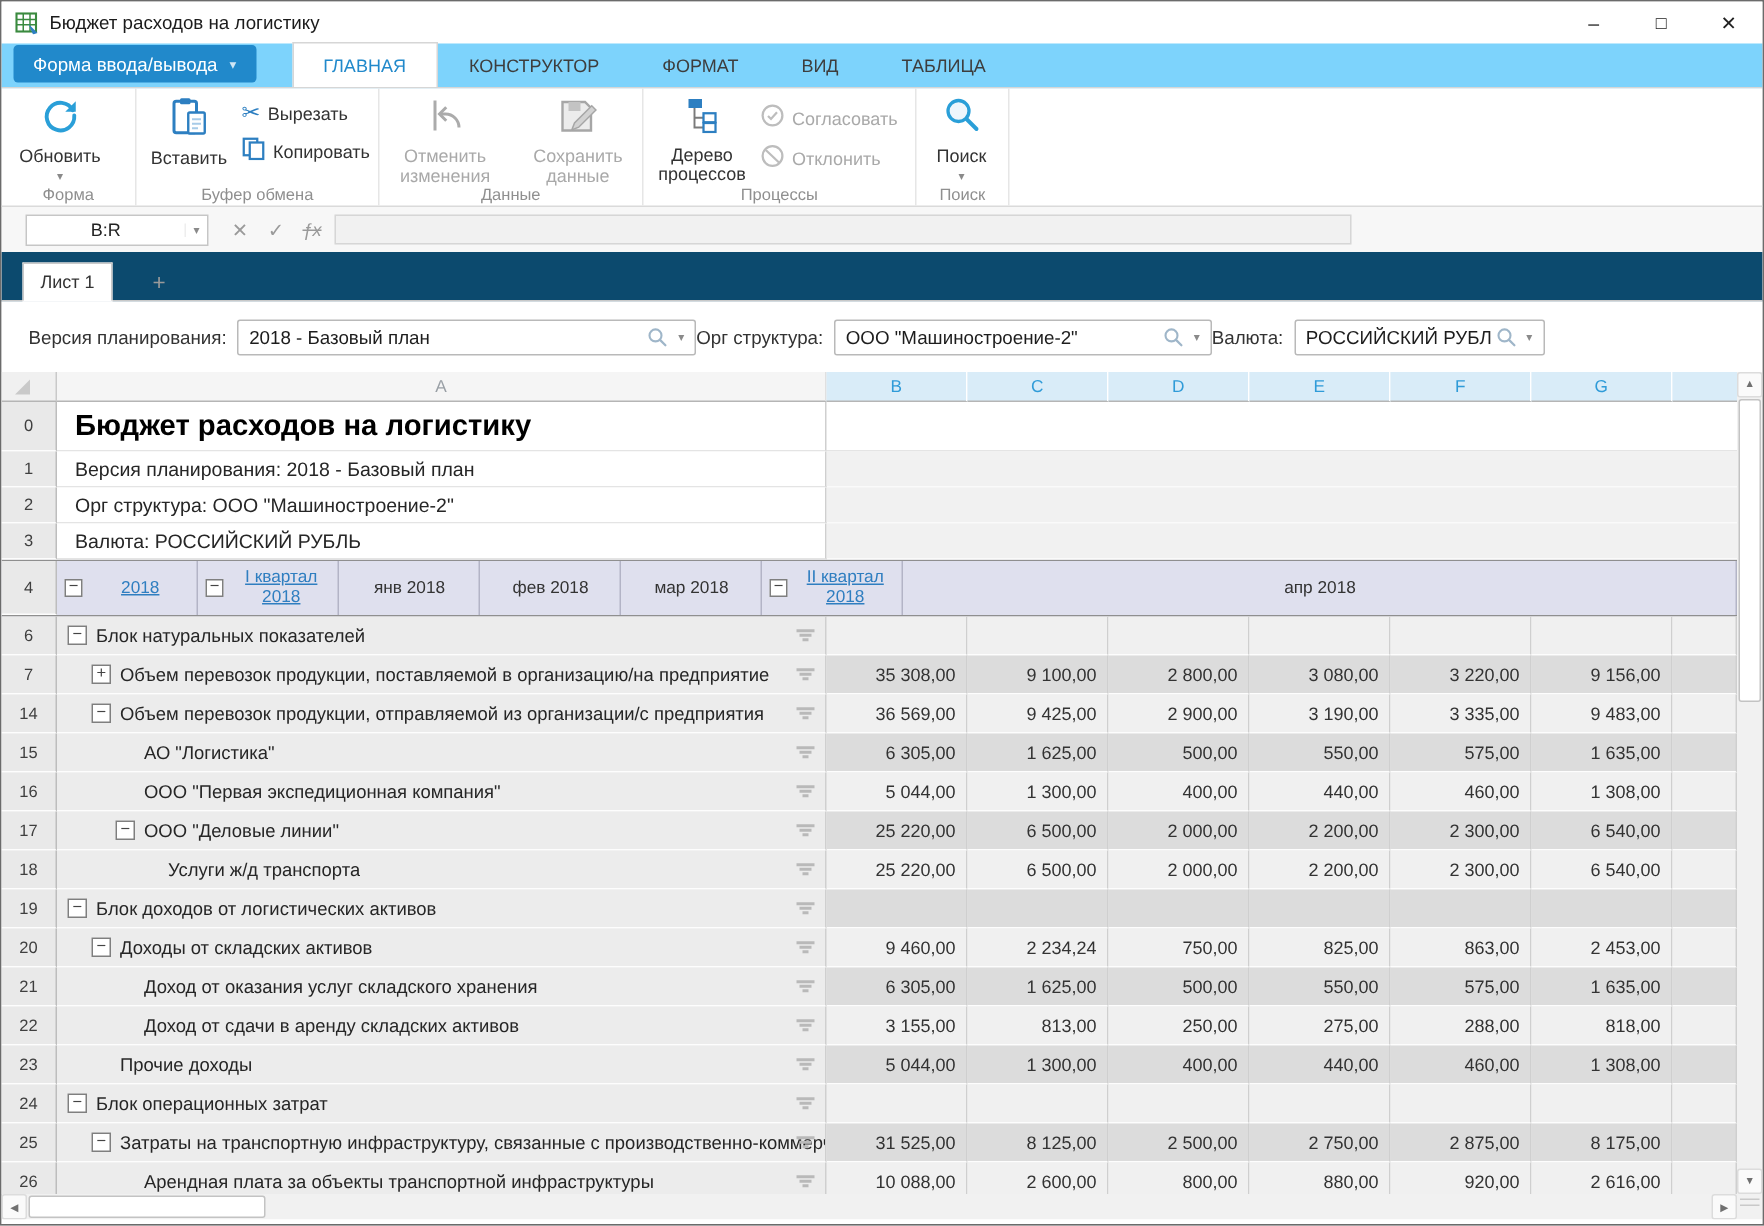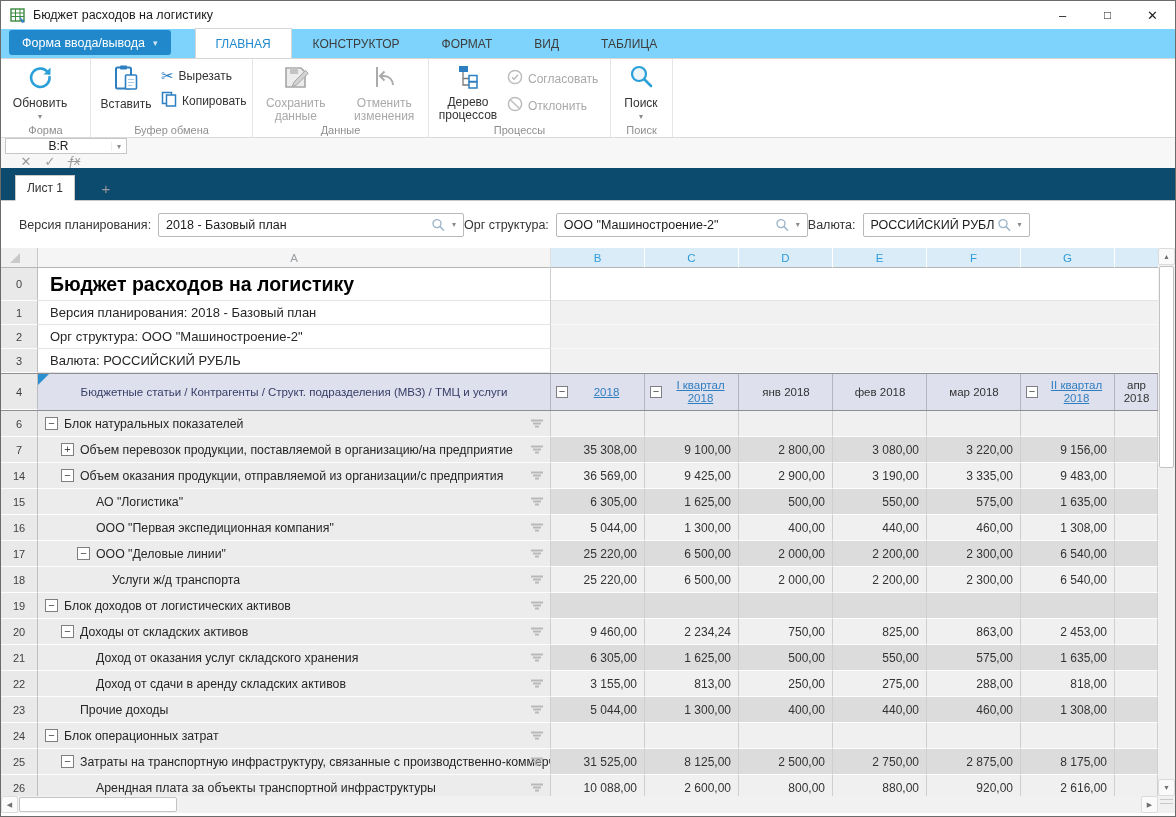--- a/index.html
+++ b/index.html
@@ -40,21 +40,21 @@
   .bigbtn .blabel { font-size:12px; color:#333; text-align:center; line-height:13px; margin-top:3px; }
   .bigbtn .caret { font-size:8px; color:#8a8a8a; margin-top:2px; }
   .bigbtn.disabled .blabel { color:#a9a9a9; }
   .smallcol { display:flex; flex-direction:column; gap:8px; padding-top:7px; margin-left:4px; }
   .smallbtn { display:flex; align-items:center; gap:5px; font-size:12px; color:#333; }
   .smallbtn.disabled { color:#a9a9a9; }
   .scissors { color:#2d7fc1; font-size:15px; line-height:14px; }
 
   
   .fbar { position:absolute; top:137px; left:0; right:0; height:30px; background:#f7f7f7;
-          display:flex; align-items:flex-start; padding-left:4px;flex-direction:column; }
+          display:flex; align-items:center; padding-left:16px; }
   .namebox { width:122px; height:21px; background:#fff; border:1px solid #c6c6c6; display:flex;
              align-items:center; font-size:12px; color:#222; }
   .namebox .nbval { flex:1; text-align:center; }
   .namebox .caret { font-size:8px; color:#8a8a8a; padding:0 5px; border-left:1px solid #eee; }
   .fbicons { display:flex; gap:10px; margin:0 8px 0 14px; color:#9a9a9a; font-size:13px; }
   .fbicons span { width:14px; text-align:center; }
   .fxi { font-style:italic; text-decoration:line-through; font-size:12px; }
   .ffield { width:678px; height:20px; background:#f1f1f1; border:1px solid #d6d6d6; font-size:12px;
             color:#333; padding:0 4px; }
 
@@ -225,39 +225,39 @@
             </span>
             <span>Копировать</span>
           </div>
         </div>
       </div>
       <div class="glabel">Буфер обмена</div>
     </div>
 
     <div class="rgroup" style="width:176px">
       <div class="gbody" style="justify-content:center; width:100%; gap:10px;">
+        <div class="bigbtn disabled" style="width:80px">
+          <span>
+            <svg width="24" height="26" viewBox="0 0 24 26">
+                <path d="M5 3v20" stroke="#ababab" stroke-width="2"></path>
+                <path d="M21 21a9 9 0 0 0-9-9H9" fill="none" stroke="#ababab" stroke-width="2"></path>
+                <path d="M12.5 7.5 8 12l4.5 4.5" fill="none" stroke="#ababab" stroke-width="2"></path>
+              </svg>
+          </span>
+          <span class="blabel">Отменить изменения</span>
+        </div>
         <div class="bigbtn disabled" style="width:78px">
           <span>
             <svg width="26" height="26" viewBox="0 0 26 26">
                 <path d="M3 4h15l4 4v15H3z" fill="#ececec" stroke="#a6a6a6" stroke-width="1.6"></path>
                 <rect x="7" y="4" width="8" height="6" fill="#c3c3c3"></rect>
                 <path d="M22.5 6.5 11 18l-1.8 4.6 4.6-1.8L25.3 9.3z" fill="#d2d2d2" stroke="#a6a6a6" stroke-width="1"></path>
               </svg>
           </span>
           <span class="blabel">Сохранить данные</span>
-        </div>
-        <div class="bigbtn disabled" style="width:80px">
-          <span>
-            <svg width="24" height="26" viewBox="0 0 24 26">
-                <path d="M5 3v20" stroke="#ababab" stroke-width="2"></path>
-                <path d="M21 21a9 9 0 0 0-9-9H9" fill="none" stroke="#ababab" stroke-width="2"></path>
-                <path d="M12.5 7.5 8 12l4.5 4.5" fill="none" stroke="#ababab" stroke-width="2"></path>
-              </svg>
-          </span>
-          <span class="blabel">Отменить изменения</span>
         </div>
       </div>
       <div class="glabel">Данные</div>
     </div>
 
     <div class="rgroup" style="width:182px">
       <div class="gbody">
         <div class="bigbtn" style="width:70px">
           <span>
             <svg width="22" height="25" viewBox="0 0 22 25">
@@ -393,21 +393,20 @@
         <div class="g-a">Орг структура: ООО "Машиностроение-2"</div>
         <div class="g-band"></div>
       </div>
       <div class="g-row info">
         <div class="g-gut">3</div>
         <div class="g-a">Валюта: РОССИЙСКИЙ РУБЛЬ</div>
         <div class="g-band"></div>
       </div>
       <div class="g-row hdr4">
         <div class="g-gut">4</div>
-        <div class="g-a">Бюджетные статьи / Контрагенты / Структ. подразделения (МВЗ) / ТМЦ и услуги<span class="blue-tri"></span></div>
         <div class="g-val">
           <span class="expbox small">−</span>
           <span class="hdr4cell"><span class="glink">2018</span></span>
         </div>
         <div class="g-val">
           <span class="expbox small">−</span>
           <span class="hdr4cell"><span class="glink">I квартал 2018</span></span>
         </div>
         <div class="g-val">
           <span class="hdr4cell">янв 2018</span>
@@ -461,21 +460,21 @@
         <div class="g-val dark">2 800,00</div>
         <div class="g-val dark">3 080,00</div>
         <div class="g-val dark">3 220,00</div>
         <div class="g-val dark">9 156,00</div>
         <div class="g-val g-h dark"></div>
       </div>
       <div class="g-row data">
         <div class="g-gut">14</div>
         <div class="g-a" style="padding-left: 23px;">
           <span class="expbox">−</span>
-          <span class="rowlabel">Объем оказания продукции, отправляемой из организации/с предприятия</span>
+          <span class="rowlabel">Объем перевозок продукции, отправляемой из организации/с предприятия</span>
           <span class="funnel">
             <i></i>
             <i></i>
             <i></i>
           </span>
         </div>
         <div class="g-val light">36 569,00</div>
         <div class="g-val light">9 425,00</div>
         <div class="g-val light">2 900,00</div>
         <div class="g-val light">3 190,00</div>

